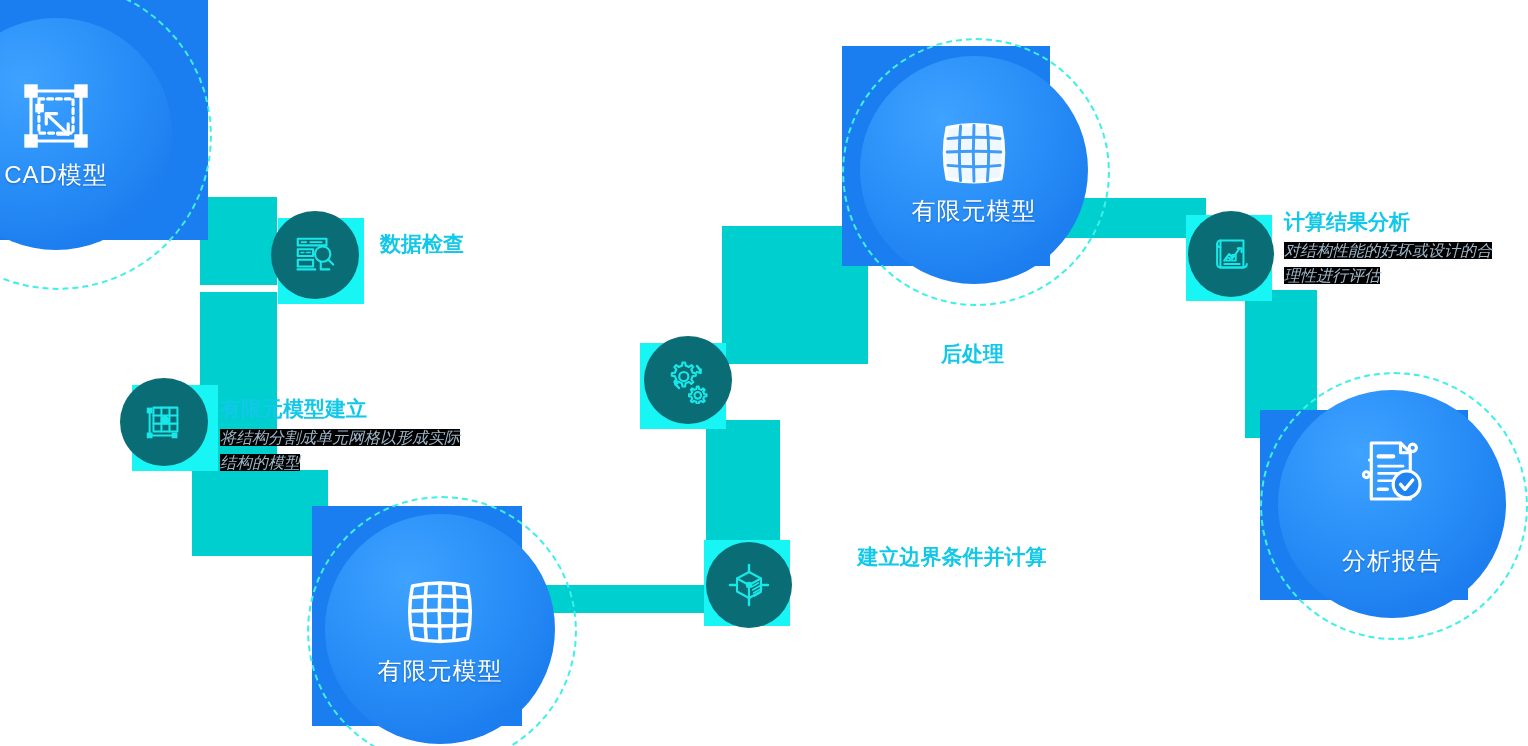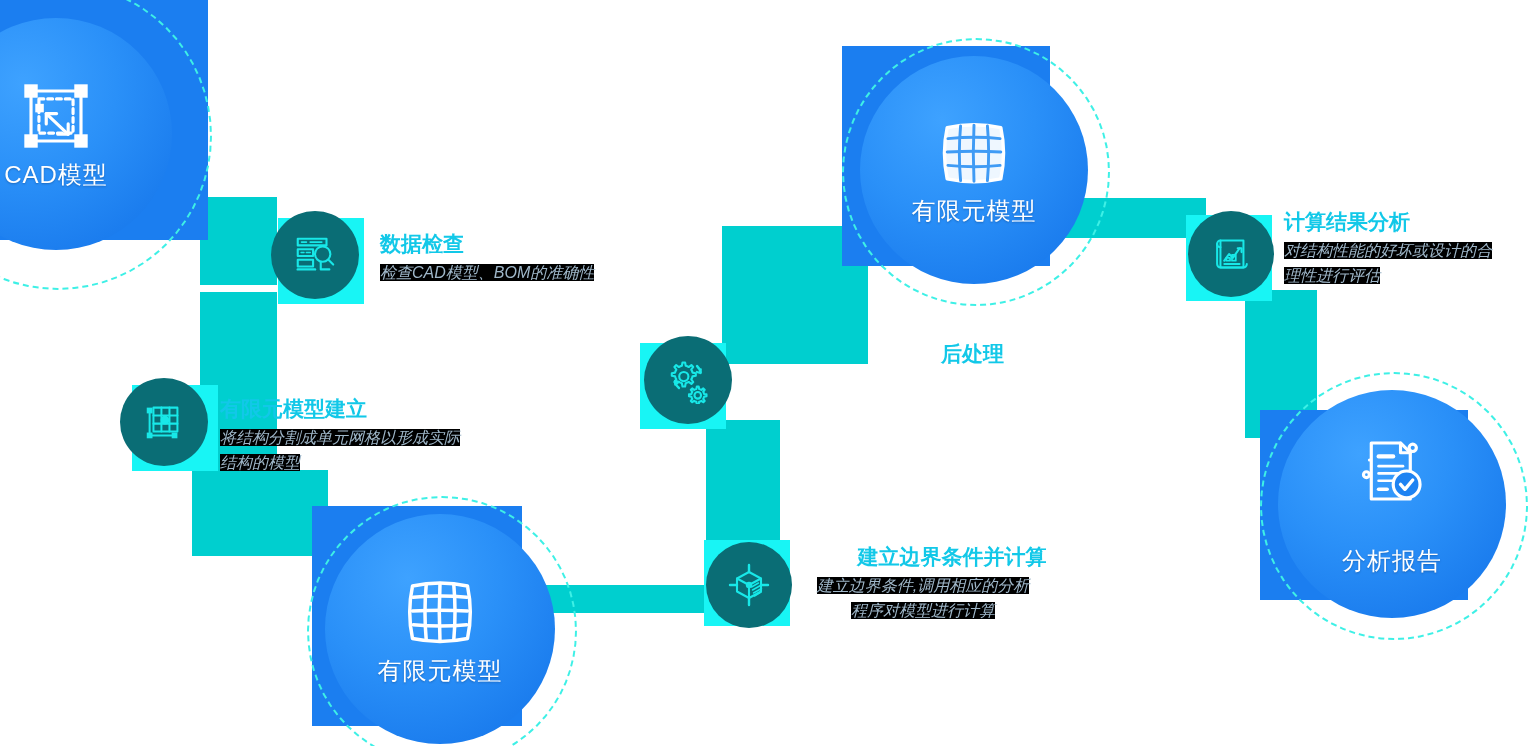--- a/index.html
+++ b/index.html
@@ -249,41 +249,35 @@
           <path d="M19 31 v-3 h4 v3 Z" stroke-width="1.8"></path>
           <path d="M25 31 v-6 h4 v6 Z" stroke-width="1.8"></path>
           <path d="M17 34.5 h16" stroke-width="2"></path>
         </svg>
       </span>
     </div>
   </div>
 
   <div class="txt" style="left:380px;top:231px;width:300px;">
     <div class="t-title">数据检查</div>
-    <div class="t-desc" style="max-width:290px;">
-      <span>检查CAD模型、BOM的准确性</span>
-    </div>
   </div>
 
   <div class="txt" style="left:220px;top:396px;width:260px;">
     <div class="t-title">有限元模型建立</div>
     <div class="t-desc" style="max-width:245px;">
       <span>将结构分割成单元网格以形成实际结构的模型</span>
     </div>
   </div>
 
   <div class="txt" style="left:744px;top:341px;width:260px;text-align:right;">
     <div class="t-title">后处理</div>
   </div>
 
   <div class="txt" style="left:812px;top:544px;width:280px;text-align:center;">
     <div class="t-title">建立边界条件并计算</div>
-    <div class="t-desc" style="max-width:222px;">
-      <span>建立边界条件,调用相应的分析程序对模型进行计算</span>
-    </div>
   </div>
 
   <div class="txt" style="left:1284px;top:209px;width:260px;">
     <div class="t-title">计算结果分析</div>
     <div class="t-desc" style="max-width:222px;">
       <span>对结构性能的好坏或设计的合理性进行评估</span>
     </div>
   </div>
 
 </div>

